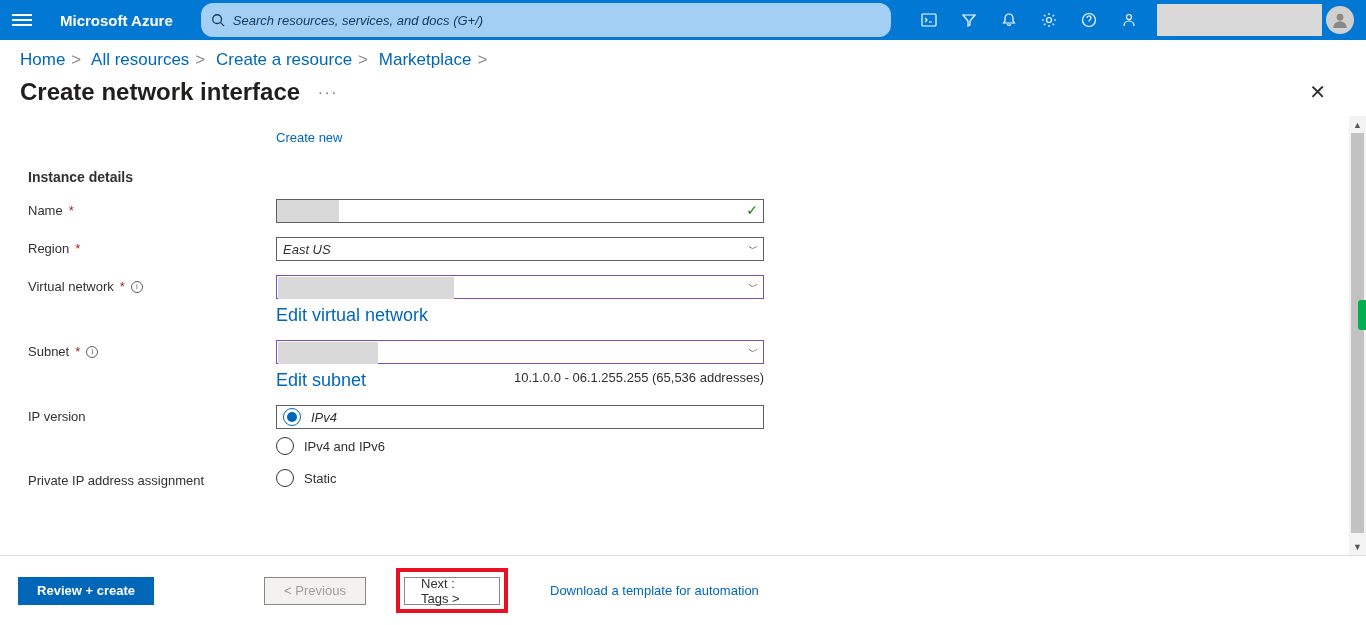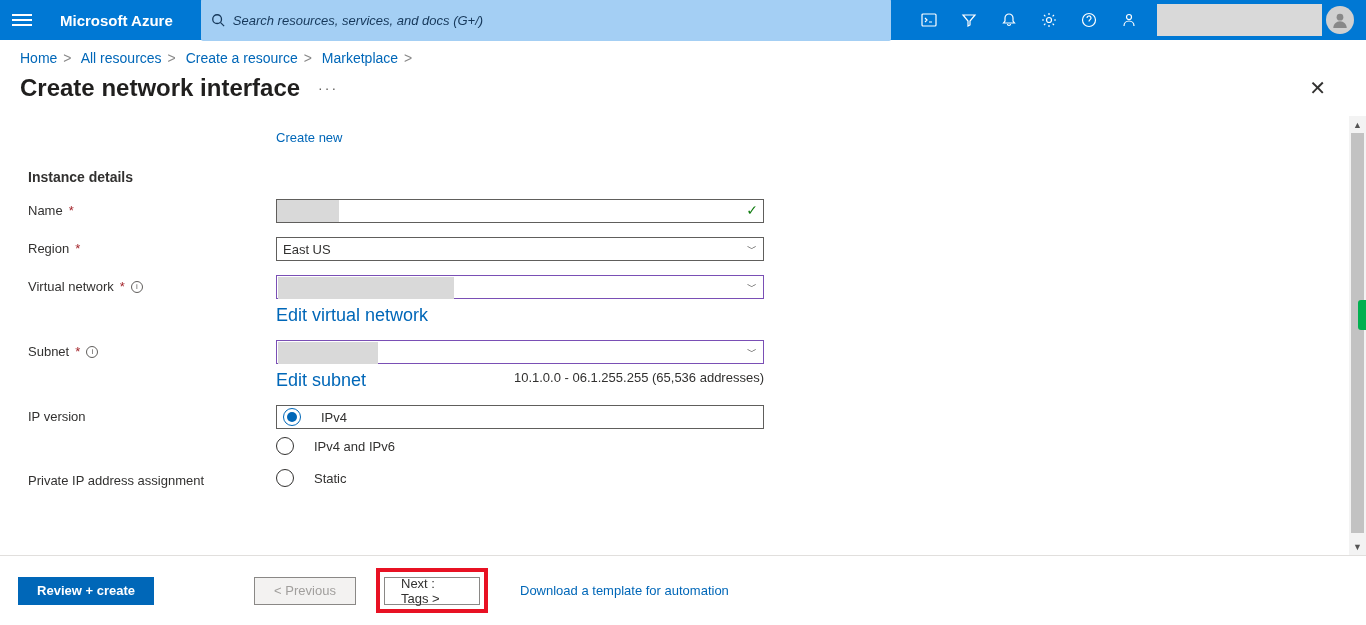--- a/index.html
+++ b/index.html
@@ -3,32 +3,32 @@
 <meta charset="utf-8">
 <style>
   * { box-sizing: border-box; margin: 0; padding: 0; font-family: "Segoe UI", Arial, sans-serif; }
   body { width: 1366px; height: 625px; overflow: hidden; background: #fff; color: #323130; font-size: 13px; position: relative; }
 
   
   .topbar { height: 40px; background: #0078d4; display: flex; align-items: center; color: #fff; padding: 8px 12px; }
   .hamburger { width: 20px; display: flex; flex-direction: column; gap: 3px; cursor: pointer; margin-right: 28px; }
   .hamburger span { display: block; height: 2px; background: #fff; }
   .brand { font-size: 15px; font-weight: 600; margin-right: 28px; white-space: nowrap; }
-  .searchbox { flex: 0 0 690px; height: 42px; background: #a4cff4; border-radius: 2px; display: flex; align-items: center; padding: 0 10px; color: #0a3d6e; }
+  .searchbox { flex: 0 0 690px; height: 34px; background: #a4cff4; border-radius: 12px; display: flex; align-items: center; padding: 0 10px; color: #0a3d6e; }
   .searchbox svg { flex: none; }
   .searchbox input { background: transparent; border: none; outline: none; margin-left: 8px; font-size: 13px; font-style: italic; color: #0a3d6e; width: 100%; }
   .searchbox input::placeholder { color: #16385a; font-style: italic; }
   .top-spacer { flex: 1; }
   .topicons { display: flex; align-items: center; gap: 0; margin-left: 12px; }
   .topicons .ticon { width: 40px; height: 40px; display: flex; align-items: center; justify-content: center; cursor: pointer; }
   .account-block { width: 165px; height: 32px; background: #d9d9d9; margin-left: 8px; }
   .avatar { width: 28px; height: 28px; border-radius: 50%; background: #d0d0d0; margin-left: 4px; display: flex; align-items: center; justify-content: center; }
 
   
-  .crumbs { padding: 10px 20px 6px; font-size: 14px; color: #605e5c; }
+  .crumbs { padding: 10px 20px 6px; font-size: 17px; color: #605e5c; }
   .crumbs a { color: #0067b8; text-decoration: none; }
   .crumbs .sep { margin: 0 6px; color: #888; }
 
   
   .titlebar { display: flex; align-items: center; padding: 0 20px 6px; }
   .titlebar h1 { font-size: 24px; font-weight: 600; color: #201f1e; }
   .titlebar .ellips { margin-left: 18px; color: #605e5c; letter-spacing: 2px; cursor: pointer; font-size: 14px; }
   .titlebar .closex { margin-left: auto; margin-right: 16px; font-size: 20px; cursor: pointer; color: #323130; padding: 4px; }
 
   
@@ -41,43 +41,43 @@
   .row { display: flex; align-items: flex-start; margin-bottom: 14px; }
   .lbl { width: 248px; padding-top: 4px; font-size: 13px; color: #323130; display: flex; align-items: center; gap: 6px; }
   .lbl .req { color: #a4262c; }
   .infoicon { width: 12px; height: 12px; border: 1px solid #605e5c; border-radius: 50%; display: inline-flex; align-items: center; justify-content: center; font-size: 8px; color: #605e5c; cursor: pointer; }
   .fld { width: 488px; position: relative; }
 
   .txt { width: 100%; height: 24px; border: 1px solid #605e5c; padding: 0 28px 0 4px; font-size: 13px; background: #fff; }
   .mask { position: absolute; left: 1px; top: 1px; height: 22px; background: #d9d9d9; }
   .checkmark { position: absolute; right: 6px; top: 3px; color: #107c10; font-size: 14px; }
 
-  .sel { width: 100%; height: 24px; border: 1px solid #605e5c; background: #fff; display: flex; align-items: center; padding: 0 6px; cursor: pointer; position: relative; }
+  .sel { width: 100%; height: 24px; border: 1px solid #605e5c; background: #fff; display: flex; align-items: center; padding: 0 6px; cursor: pointer; position: relative; font-style: italic; }
   .sel.vnet, .sel.subnet { border-color: #7a4fb5; }
   .sel .seltxt { flex: 1; font-size: 13px; }
   .sel .caret { font-size: 10px; color: #323130; }
   .sublink { color: #0067b8; font-size: 18px; margin-top: 6px; cursor: pointer; display: inline-block; }
   .subinfo { font-size: 13px; color: #323130; margin-top: 6px; text-align: right; }
   .subrow { display: flex; justify-content: space-between; }
 
   .radios { display: flex; flex-direction: column; gap: 8px; }
-  .radio { display: flex; align-items: center; gap: 20px; cursor: pointer; }
+  .radio { display: flex; align-items: center; gap: 10px; cursor: pointer; }
   .rcircle { width: 18px; height: 18px; border: 1px solid #323130; border-radius: 50%; display: flex; align-items: center; justify-content: center; }
   .radio.sel .rcircle { border-color: #0067b8; }
   .radio.sel .rcircle::after { content: ""; width: 10px; height: 10px; background: #0067b8; border-radius: 50%; }
   .rlabel { font-size: 13px; }
 
   
   .scrolltrack { position: absolute; right: 0; top: 116px; bottom: 70px; width: 17px; background: #f3f3f3; }
   .scrolltrack .arrow { height: 17px; display: flex; align-items: center; justify-content: center; font-size: 9px; color: #555; background: #f3f3f3; }
   .scrolltrack .thumb { position: absolute; left: 2px; right: 2px; background: #c2c2c2; }
   .greenmark { position: absolute; right: 0; width: 8px; height: 30px; background: #00b050; top: 300px; border-radius: 3px 0 0 3px; }
 
   
-  .footer { position: absolute; bottom: 0; left: 0; right: 0; height: 70px; border-top: 1px solid #e1dfdd; display: flex; align-items: center; padding: 0 18px; gap: 0; background: #fff; }
+  .footer { position: absolute; bottom: 0; left: 0; right: 0; height: 70px; border-top: 1px solid #e1dfdd; display: flex; align-items: center; padding: 0 18px; gap: 10px; background: #fff; }
   .btn { height: 28px; display: inline-flex; align-items: center; justify-content: center; font-size: 13px; padding: 0 16px; cursor: pointer; border: 1px solid transparent; }
   .btn.primary { background: #0067b8; color: #fff; font-weight: 600; width: 136px; }
   .btn.prev { background: #f3f2f1; color: #a19f9d; border: 1px solid #8a8886; width: 102px; margin-left: 100px; }
   .btn.nextwrap { width: 96px; border: 1px solid #8a8886; margin-left: 28px; background: #fff; color: #323130; position: relative; }
   .redbox { position: absolute; border: 4px solid #e81123; pointer-events: none; }
   .dl-link { color: #0067b8; margin-left: 40px; cursor: pointer; }
 
 </style>
 </head>
 <body>

